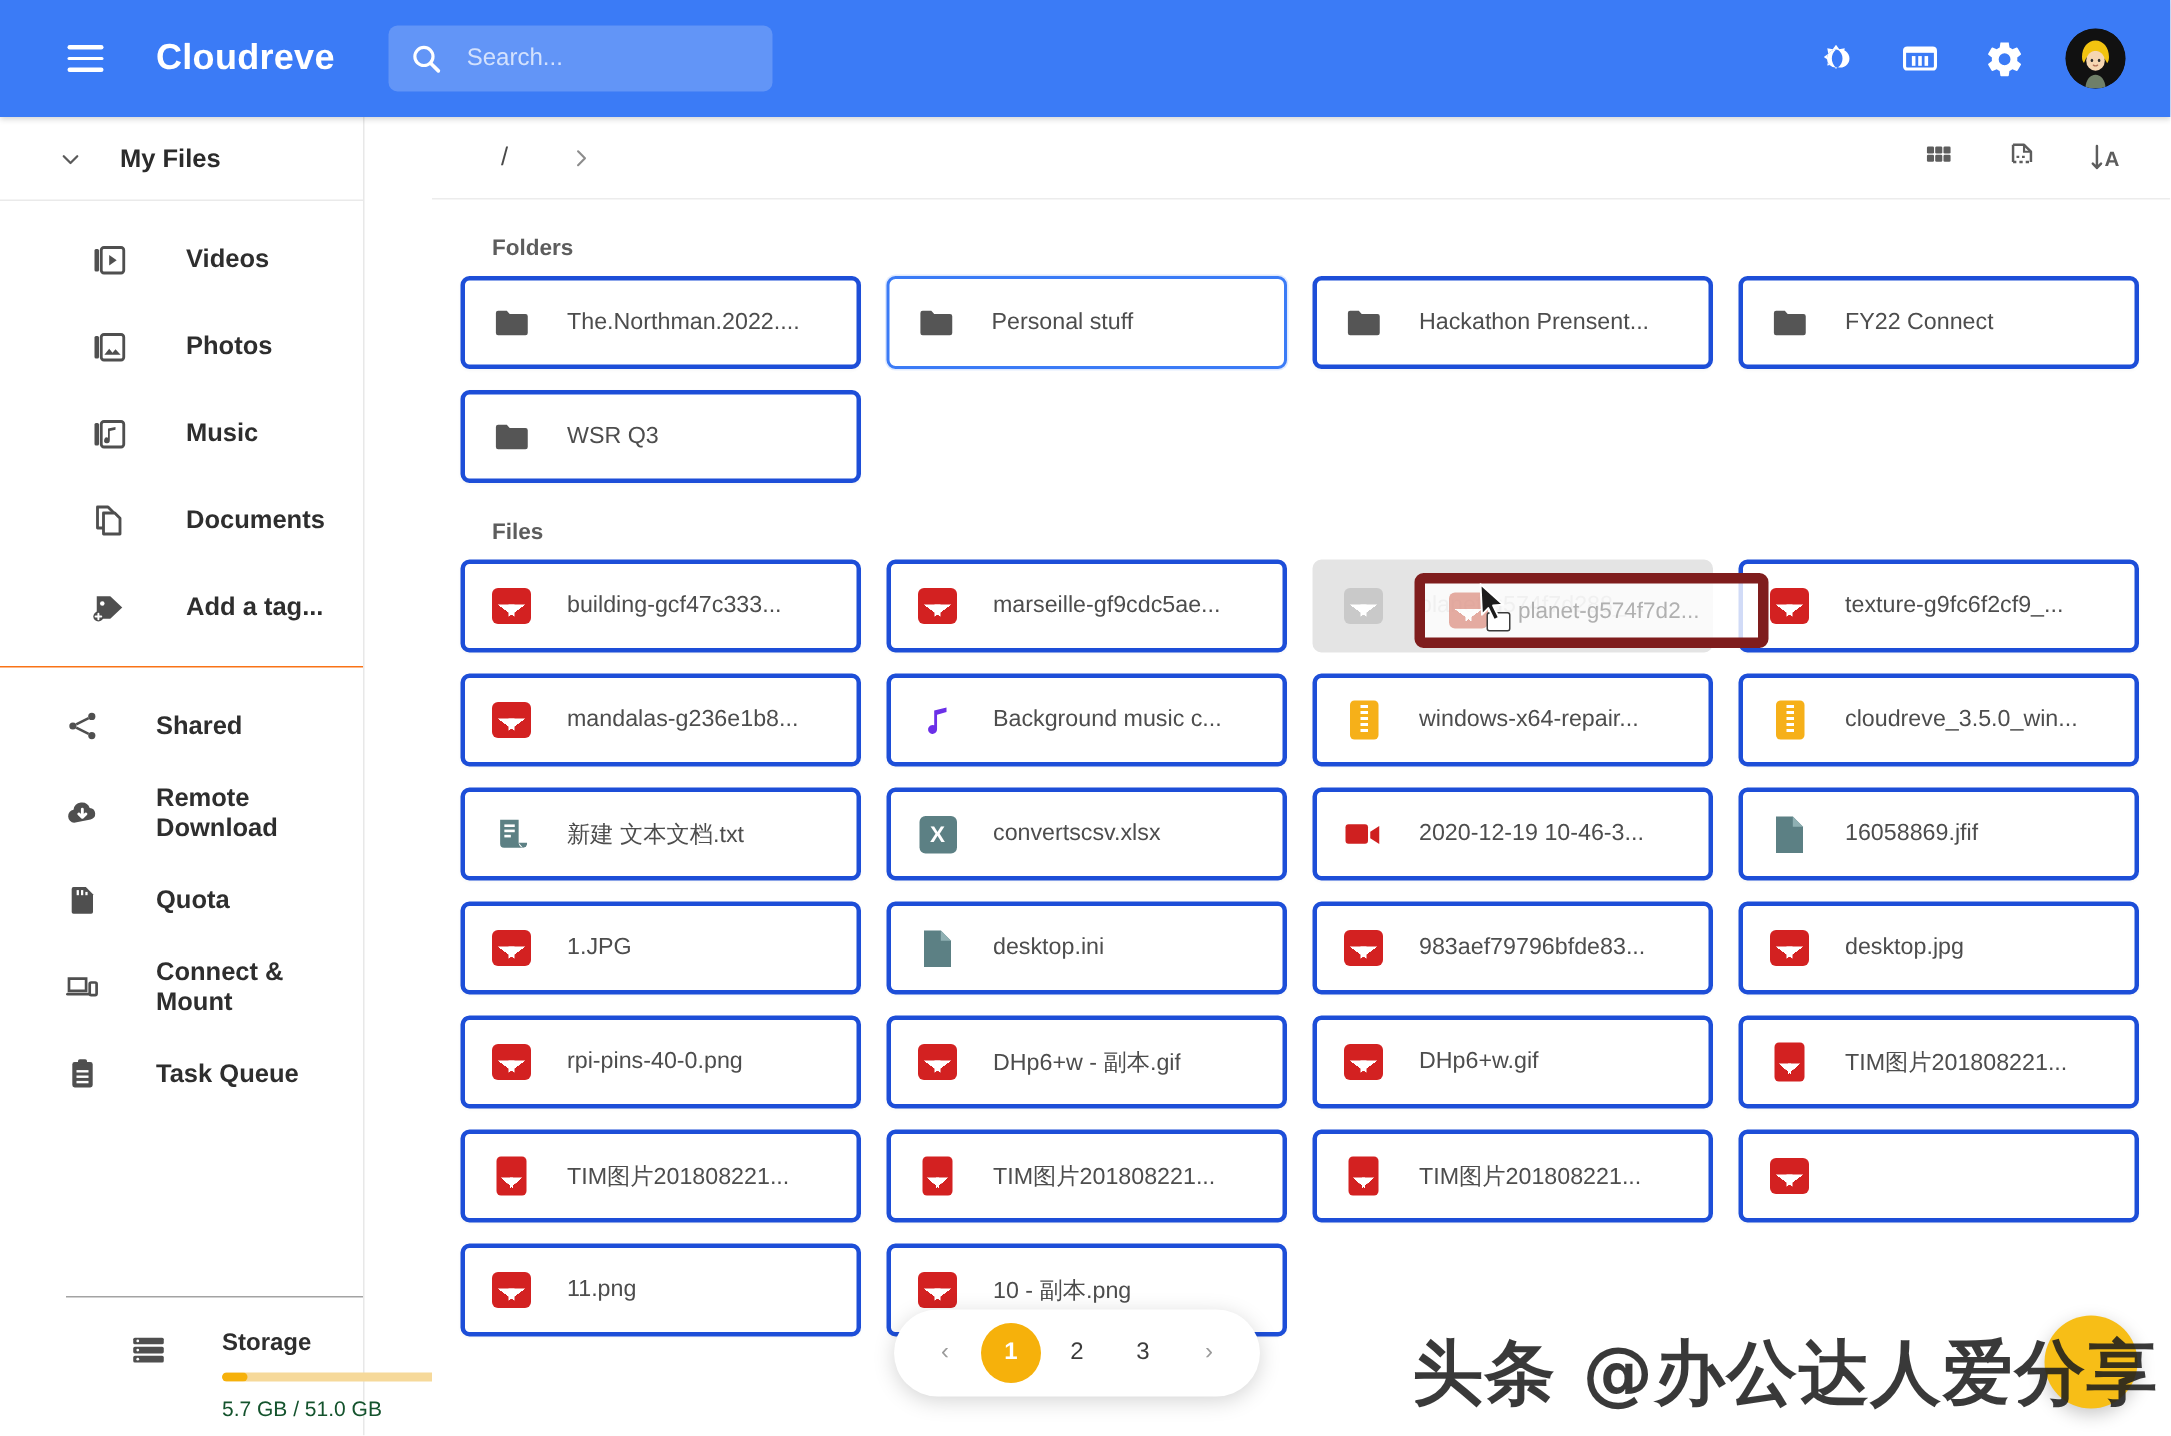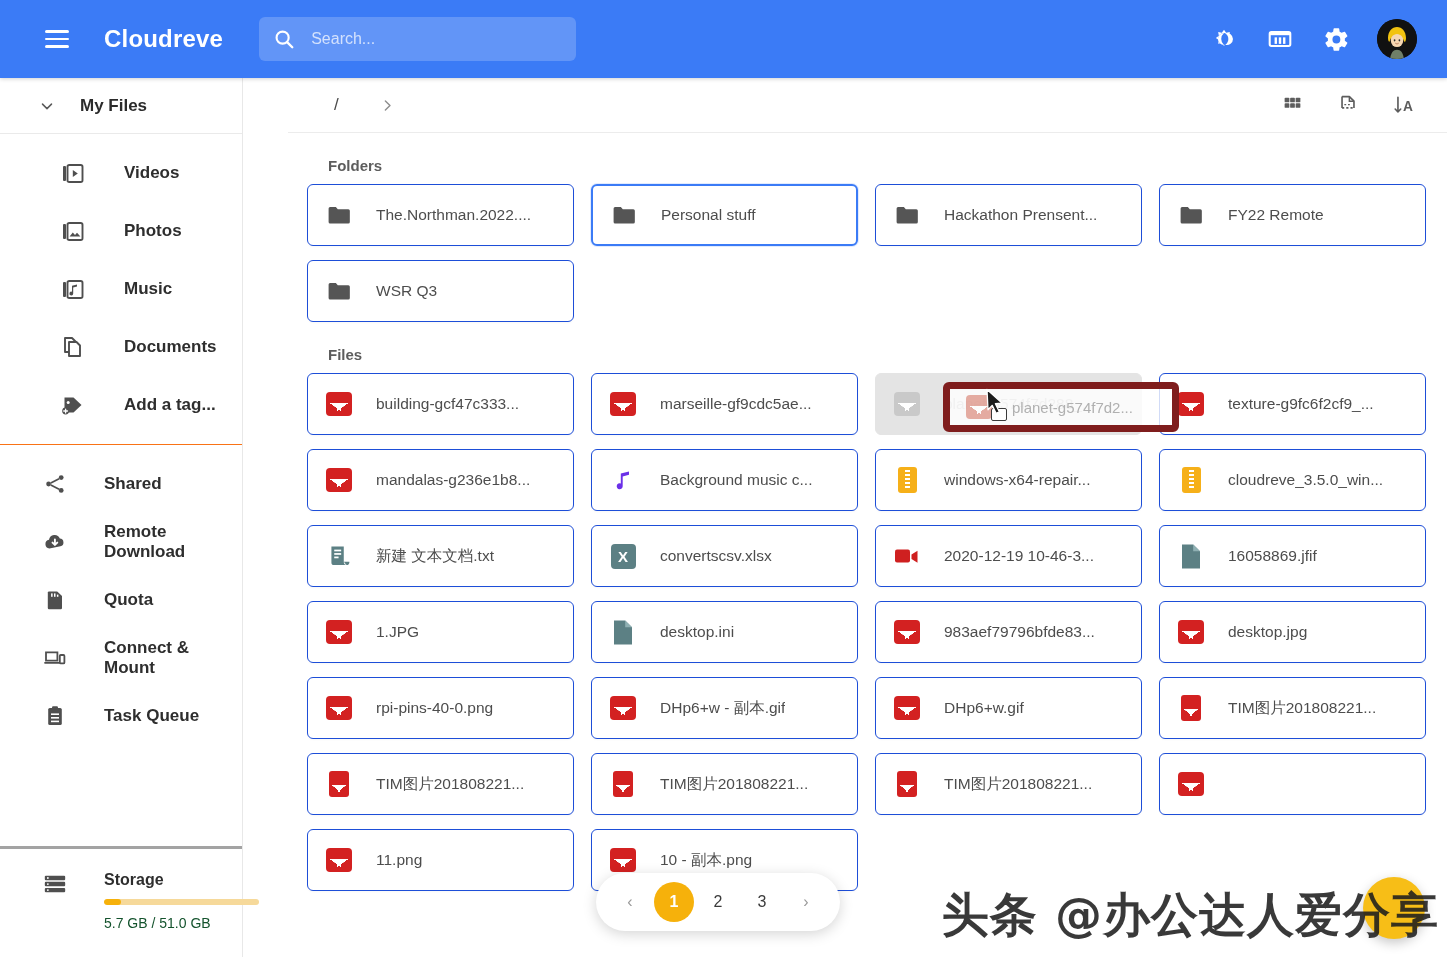--- a/index.html
+++ b/index.html
@@ -20,21 +20,21 @@
     width: 46px; height: 46px; margin-left: 34px;
     display: flex; flex-direction: column; align-items: center; justify-content: center;
     gap: 5px; border-radius: 50%; cursor: pointer;
   }
   .menu-btn i { display: block; width: 24px; height: 2.5px; background: #fff; border-radius: 2px; }
   .brand {
     color: #fff; font-size: 24px; font-weight: 700; margin-left: 24px;
     letter-spacing: .2px;
   }
   .searchbox {
-    margin-left: 36px; width: 317px; height: 44px; border-radius: 6px;
+    margin-left: 36px; width: 256px; height: 44px; border-radius: 6px;
     background: rgba(255,255,255,.20); display: flex; align-items: center;
     padding: 0 14px; cursor: text;
   }
   .searchbox .s-ico { width: 22px; height: 22px; flex: 0 0 auto; margin-right: 16px; }
   .search-ph { color: rgba(255,255,255,.72); font-size: 16px; }
   .appbar-spacer { flex: 1 1 auto; }
   .appbar-actions { display: flex; align-items: center; gap: 10px; margin-right: 30px; }
   .icon-btn {
     width: 46px; height: 46px; border-radius: 50%;
     display: flex; align-items: center; justify-content: center; cursor: pointer;
@@ -66,22 +66,22 @@
     width: 34px; display: flex; align-items: center; justify-content: center;
     flex: 0 0 auto;
   }
   .nav-item .n-label { font-size: 17px; font-weight: 700; color: #2e2e2e; }
   .sub .n-ico { margin-left: 56px; }
   .sub .n-label { margin-left: 34px; }
   .top .n-ico { margin-left: 38px; }
   .top .n-label { margin-left: 32px; }
   .sidebar-spacer { flex: 1 1 auto; }
   .storage-wrap {
-    border-top: 3px solid #a3a3a3; padding: 22px 0 26px 0;
-    display: flex; align-items: flex-start;
+    border-top: 1px solid #a3a3a3; padding: 22px 0 10px 0;
+    display: flex; align-items: flex-start; margin-left: 44px;
   }
   .storage-ico { margin-left: 38px; width: 34px; display:flex; justify-content:center; flex:0 0 auto; }
   .storage-body { margin-left: 32px; width: 160px; }
   .storage-title { font-size: 16px; font-weight: 700; color: #2e2e2e; }
   .storage-bar {
     margin-top: 10px; height: 6px; border-radius: 3px; background: #f6d99a; width: 155px;
     overflow: hidden;
   }
   .storage-fill { height: 100%; background: #f6b10b; border-radius: 3px; }
   .storage-text { margin-top: 10px; font-size: 14px; color: #14532d; }
@@ -107,21 +107,21 @@
   .filearea { position: relative; height: 824px; overflow: hidden; }
   .section-title {
     font-size: 15px; font-weight: 700; color: #5d5d5d;
     margin: 24px 0 10px 40px;
   }
   .grid {
     display: grid; grid-template-columns: repeat(4, 267px); gap: 14px 17px;
     padding: 0 0 0 307px; margin-left: -288px;
   }
   .card {
-    height: 62px; border: 1px solid #1d4ed8; border-radius: 6px; background: #fff;
+    height: 62px; border: 3px solid #1d4ed8; border-radius: 6px; background: #fff;
     display: flex; align-items: center; padding: 0 16px; cursor: pointer;
     box-shadow: 0 1px 2px rgba(0,0,0,.03);
   }
   .card.selected { border: 2px solid #3b7bf6; box-shadow: 0 0 0 1px rgba(59,123,246,.15); }
   .card.ghosted { background: #e4e4e4; border-color: #e4e4e4; box-shadow: none; opacity: .99; }
   .card.ghosted .c-label { color: #b4b4b4; }
   .c-ico { width: 30px; height: 30px; flex: 0 0 auto; display:flex; align-items:center; justify-content:center; }
   .c-label {
     margin-left: 22px; font-size: 15.5px; color: #4d4d4d;
     white-space: nowrap; overflow: hidden; text-overflow: ellipsis;
@@ -484,21 +484,21 @@
             </svg>
           </span>
           <span class="c-label">Hackathon Prensent...</span>
         </div>
         <div class="card">
           <span class="c-ico">
             <svg width="26" height="26" viewBox="0 0 24 24">
               <path d="M2.4 6.1a1.4 1.4 0 0 1 1.4-1.4h5.3l1.8 2h9.7a1.4 1.4 0 0 1 1.4 1.4v10.4a1.4 1.4 0 0 1-1.4 1.4H3.8a1.4 1.4 0 0 1-1.4-1.4z" fill="#555555"></path>
             </svg>
           </span>
-          <span class="c-label">FY22 Remote</span>
+          <span class="c-label">FY22 Connect</span>
         </div>
         <div class="card">
           <span class="c-ico">
             <svg width="26" height="26" viewBox="0 0 24 24">
               <path d="M2.4 6.1a1.4 1.4 0 0 1 1.4-1.4h5.3l1.8 2h9.7a1.4 1.4 0 0 1 1.4 1.4v10.4a1.4 1.4 0 0 1-1.4 1.4H3.8a1.4 1.4 0 0 1-1.4-1.4z" fill="#555555"></path>
             </svg>
           </span>
           <span class="c-label">WSR Q3</span>
         </div>
       </div>

